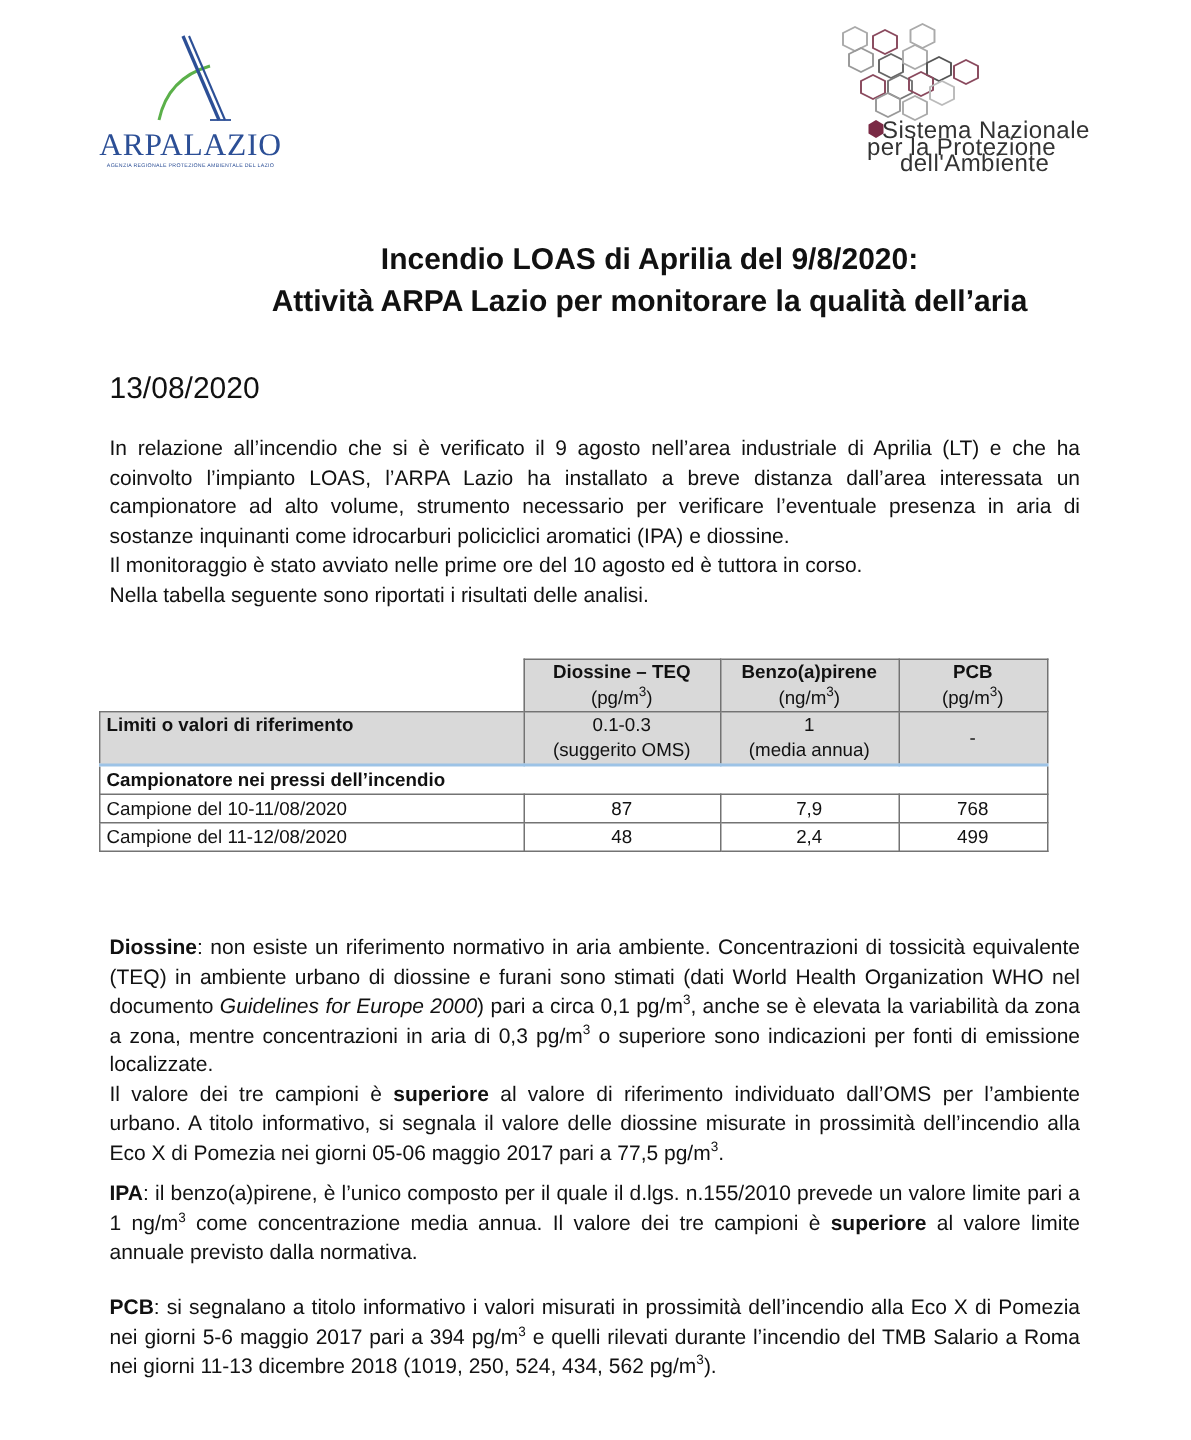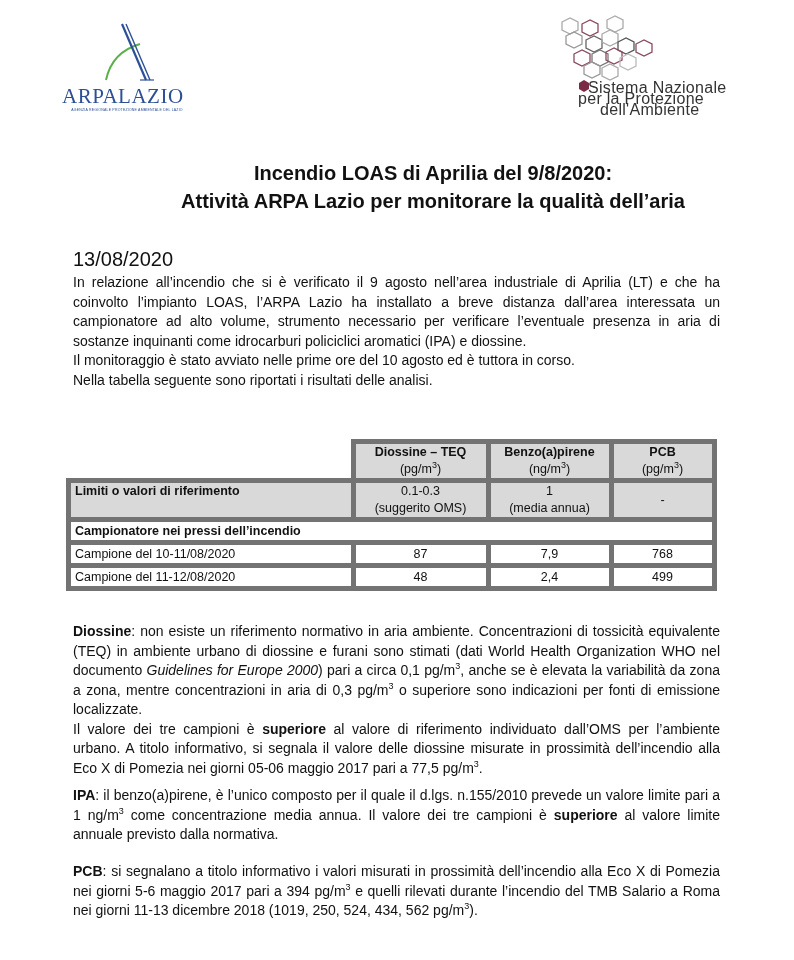--- a/index.html
+++ b/index.html
@@ -1,34 +1,34 @@
 <!DOCTYPE html>
 <html><head>
 <meta charset="utf-8">
 <style>
   html, body { margin:0; padding:0; background:#ffffff; }
   body { width:794px; height:960px; position:relative; overflow:hidden;
          font-family:"Liberation Sans", sans-serif; color:#111; }
   .logo-left { position:absolute; left:62px; top:22px; width:130px; height:92px; }
   .logo-left svg { position:absolute; left:38px; top:0; }
-  .arpa-text { position:absolute; left:0; top:62px; width:130px; text-align:left;
+  .arpa-text { position:absolute; left:0; top:62px; width:130px; text-align:center;
                font-family:"Liberation Serif", serif; font-size:21px; letter-spacing:0.5px; color:#2c4f96; }
   .arpa-sub { position:absolute; left:2px; top:86px; width:126px; text-align:center;
               font-size:3.5px; letter-spacing:0.2px; color:#2c4f96; white-space:nowrap; }
   .logo-right { position:absolute; left:552px; top:14px; width:170px; height:100px; }
   .snpa-line { position:absolute; font-size:16px; color:#333; letter-spacing:0.3px; white-space:nowrap; line-height:11px; }
   .title { position:absolute; left:0; width:794px; text-align:center; font-weight:bold;
            font-size:20px; line-height:26px; color:#111;margin-left:36px; }
   .date { position:absolute; left:73px; top:248px; font-size:20px; }
   .para { position:absolute; left:73px; width:647px; font-size:14px; line-height:19.5px; text-align:justify; }
   .para p { margin:0; }
   .para .last { text-align-last:left; }
   sup { font-size:9px; line-height:0; }
   table.data { position:absolute; left:66px; top:439px; border-collapse:collapse; font-size:12.5px; }
-  table.data td { border:5px solid #737373; padding:0 4px; height:18px; line-height:17px; }
+  table.data td { border:1px solid #737373; padding:0 4px; height:18px; line-height:17px; }
   table.data .hdr td { background:#d9d9d9; text-align:center; }
   table.data .empty { border:none !important; background:#fff !important; }
   table.data .ref td { background:#d9d9d9; }
   table.data .ref { border-bottom:2px solid #9dc3e6; }
   table.data .num { text-align:center; }
   .b { font-weight:bold; }
 </style>
 </head>
 <body>
 
@@ -68,21 +68,21 @@
   <div class="snpa-line" style="left:36px;top:68px;">Sistema Nazionale</div>
   <div class="snpa-line" style="left:26px;top:79px;">per la Protezione</div>
   <div class="snpa-line" style="left:48px;top:90px;">dell'Ambiente</div>
 </div>
 
 <div class="title" style="top:160px;">Incendio LOAS di Aprilia del 9/8/2020:</div>
 <div class="title" style="top:188px;">Attività ARPA Lazio per monitorare la qualità dell’aria</div>
 
 <div class="date">13/08/2020</div>
 
-<div class="para" style="top:273px;">
+<div class="para" style="top:289px;">
   <p class="last">In relazione all’incendio che si è verificato il 9 agosto nell’area industriale di Aprilia (LT) e che ha coinvolto l’impianto LOAS, l’ARPA Lazio ha installato a breve distanza dall’area interessata un campionatore ad alto volume, strumento necessario per verificare l’eventuale presenza in aria di sostanze inquinanti come idrocarburi policiclici aromatici (IPA) e diossine.</p>
   <p>Il monitoraggio è stato avviato nelle prime ore del 10 agosto ed è tuttora in corso.</p>
   <p>Nella tabella seguente sono riportati i risultati delle analisi.</p>
 </div>
 
 <table class="data">
   <tbody>
       <tr class="hdr">
     <td class="empty" style="width:274px;"></td>
     <td style="width:122px;">

